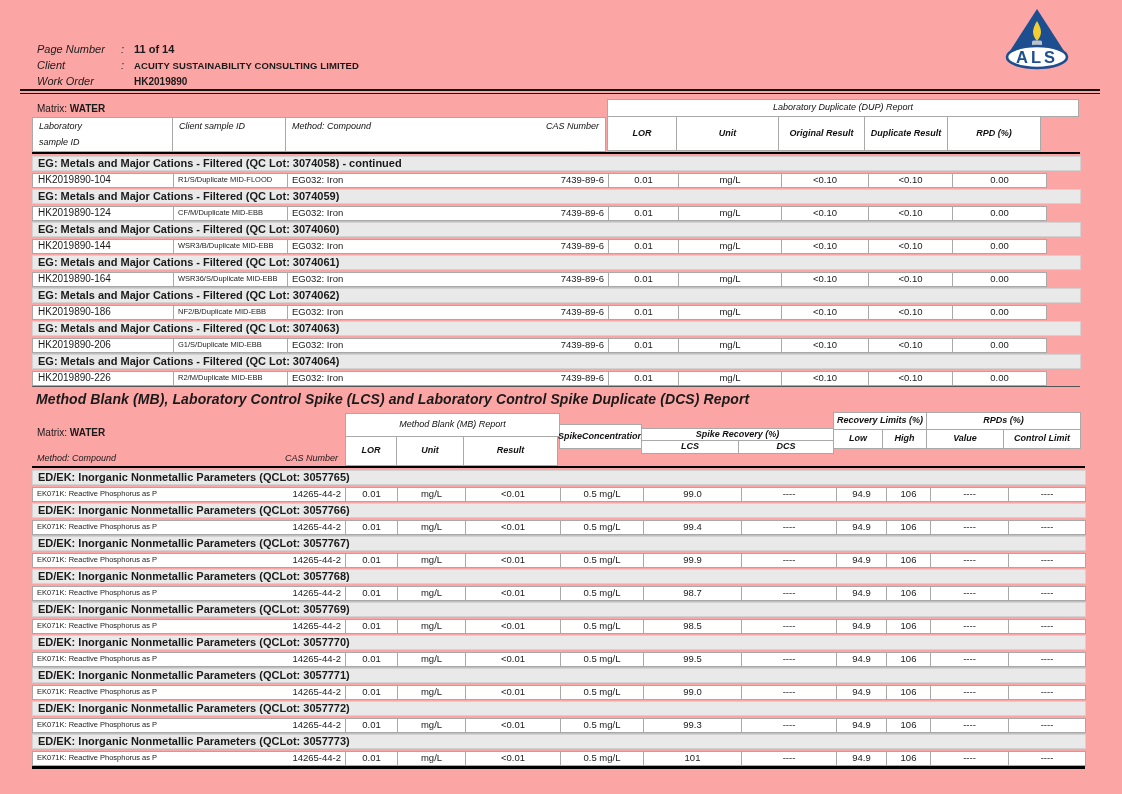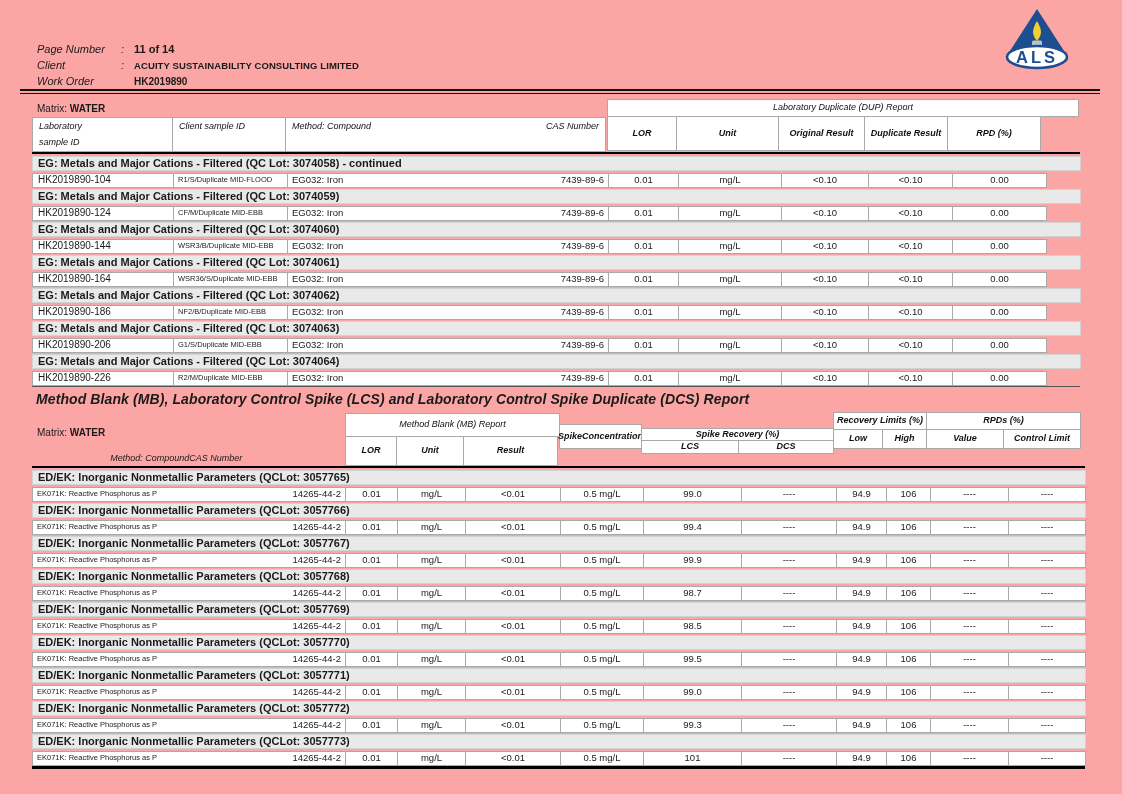--- a/index.html
+++ b/index.html
@@ -61,21 +61,21 @@
   .t1 .matrixrow { height:18px; display:flex; align-items:flex-end; padding:0 0 3px 5px; }
   .hbox.colstart { flex-direction:column; align-items:flex-start; justify-content:space-between; padding:3px 6px; text-align:left; }
   .hbox.topleft { align-items:flex-start; justify-content:flex-start; padding:3px 6px; text-align:left; }
   .hbox.split { justify-content:space-between; align-items:flex-start; padding:3px 6px; text-align:left; }
   .t2sec td { height:16px; }
 
   
   .mbtitle { position:absolute; top:391px; left:36px; font-size:14px; font-weight:bold; font-style:italic; letter-spacing:0.1px; white-space:nowrap; }
   .t2wrap { position:absolute; top:413px; left:32px; width:1053px; }
   .t2head { display:flex; }
-  .t2left { width:313px; display:flex; flex-direction:row; }
+  .t2left { width:313px; display:flex; flex-direction:column; }
   .t2left .matrix { margin-top:14px; padding-left:5px; }
   .t2left .labels { margin-top:auto; display:flex; justify-content:space-between; padding:0 7px 3px 5px; font-style:italic; font-size:9px; }
   .stack { display:flex; flex-direction:column; }
   .stack > .hrow { margin-top:-1px; }
   .mergeleft { margin-left:-1px; }
   .botline2 { border-top:3px solid #000; }
 </style>
 </head>
 <body>
 

